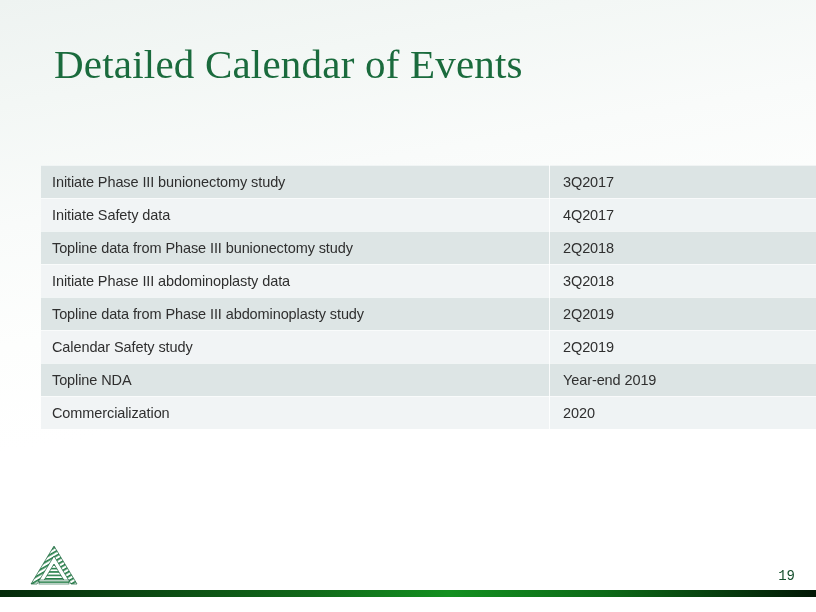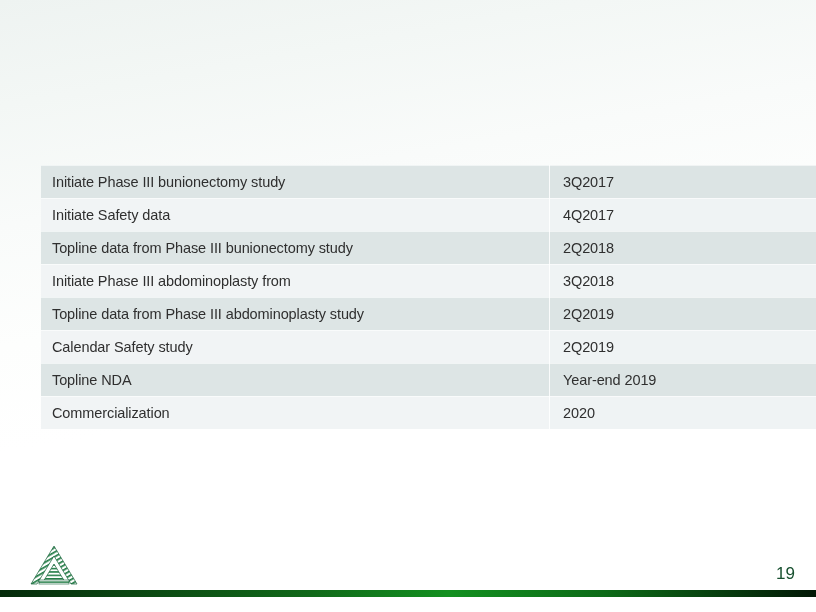--- a/index.html
+++ b/index.html
@@ -106,47 +106,48 @@
     bottom: 26px;
     width: 54px;
     height: 42px;
   }
 
   
   .page-number {
     position: absolute;
     right: 21px;
     bottom: 28px;
-    font-family: Liberation Sans, sans-serif;
-    font-size: 17px;
+    font-family: Liberation Mono, monospace;
+    font-size: 14px;
     color: #17502f;
   }
 </style>
 </head>
 <body>
 
 <div class="slide">
 
+  <div class="slide-title">Detailed Calendar of Events</div>
 
   <table class="events-table">
     <tbody>
       <tr class="row-odd">
         <td class="col-event">Initiate Phase III bunionectomy study</td>
         <td class="col-date">3Q2017</td>
       </tr>
       <tr class="row-even">
         <td class="col-event">Initiate Safety data</td>
         <td class="col-date">4Q2017</td>
       </tr>
       <tr class="row-odd">
         <td class="col-event">Topline data from Phase III bunionectomy study</td>
         <td class="col-date">2Q2018</td>
       </tr>
       <tr class="row-even">
-        <td class="col-event">Initiate Phase III abdominoplasty from</td>
+        <td class="col-event">Initiate Phase III abdominoplasty data</td>
         <td class="col-date">3Q2018</td>
       </tr>
       <tr class="row-odd">
         <td class="col-event">Topline data from Phase III abdominoplasty study</td>
         <td class="col-date">2Q2019</td>
       </tr>
       <tr class="row-even">
         <td class="col-event">Calendar Safety study</td>
         <td class="col-date">2Q2019</td>
       </tr>

